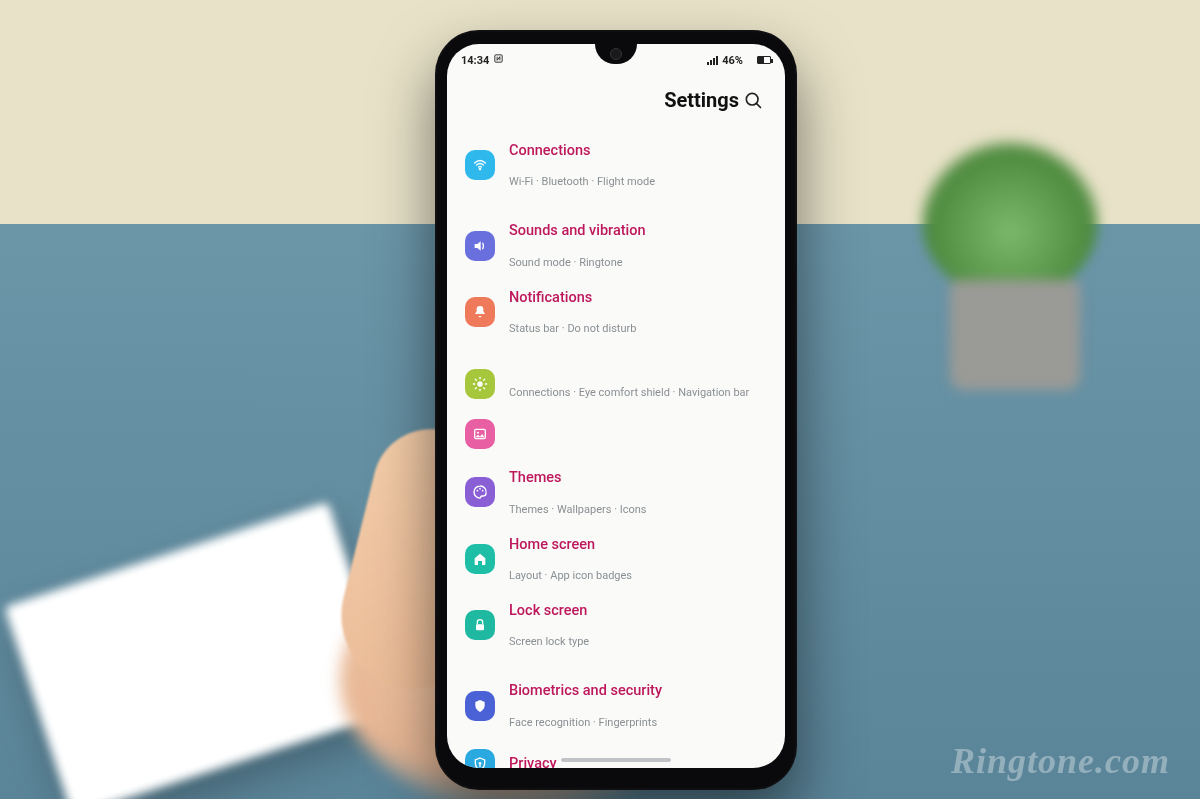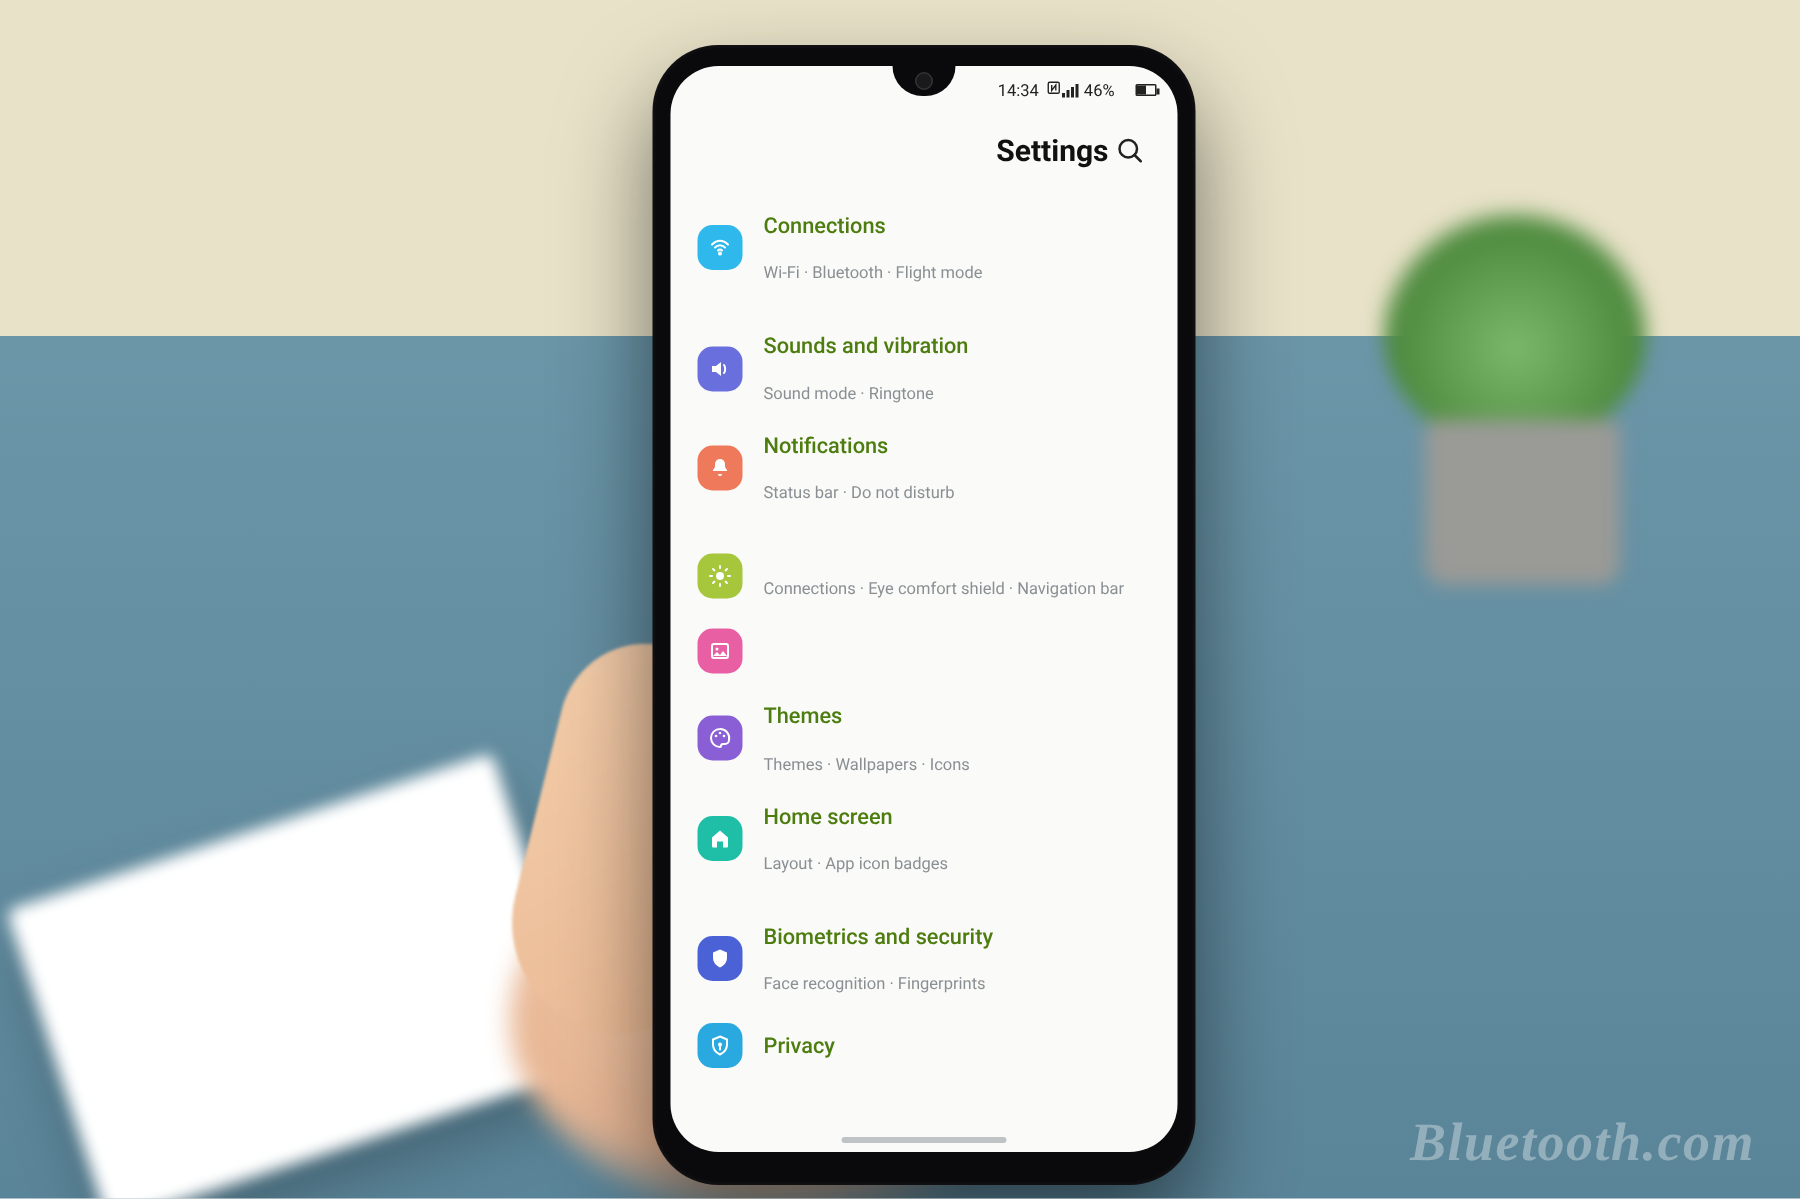--- a/index.html
+++ b/index.html
@@ -53,22 +53,22 @@
     width:42px; height:20px; background:#0a0a0c;
     border-radius:0 0 22px 22px; z-index:5;
   }
   .notch::after{
     content:""; position:absolute; top:4px; left:50%; transform:translateX(-50%);
     width:10px; height:10px; background:#1a1a1c; border-radius:50%; border:1px solid #333;
   }
 
   
   .statusbar {
-    height:28px; display:flex; align-items:center; justify-content:flex-end;
-    padding:4px 14px 0 14px; font-size:11px; color:#222; font-weight:400;
+    height:28px; display:flex; align-items:center; justify-content:space-between;
+    padding:4px 14px 0 14px; font-size:11px; color:#222; font-weight:700;
   }
   .status-left, .status-right { display:flex; align-items:center; gap:4px; }
   .sigbars { display:inline-flex; align-items:flex-end; gap:1px; }
   .sigbars i { width:2px; background:#222; display:inline-block; }
   .sigbars i:nth-child(1){height:3px} .sigbars i:nth-child(2){height:5px}
   .sigbars i:nth-child(3){height:7px} .sigbars i:nth-child(4){height:9px}
   .batt { display:inline-flex; align-items:center; gap:14px; }
   .batt-body { width:14px; height:8px; border:1px solid #222; border-radius:1px; position:relative; }
   .batt-body::after{content:"";position:absolute;right:-3px;top:2px;width:2px;height:4px;background:#222;}
   .batt-fill { position:absolute; left:0; top:0; bottom:0; width:46%; background:#222; }
@@ -86,21 +86,21 @@
   .group-gap { height:14px; }
   .row {
     display:flex; align-items:center; gap:14px;
     padding:10px 14px 10px 14px;
   }
   .icon-badge {
     width:30px; height:30px; border-radius:10px; flex:0 0 30px;
     display:flex; align-items:center; justify-content:center; color:#fff;
   }
   .icon-badge svg { width:16px; height:16px; }
-  .row-text .title { font-size:14.5px; color:#4d7c0f; font-weight:500; line-height:1.2; }
+  .row-text .title { font-size:14.5px; color:#be185d; font-weight:500; line-height:1.2; }
   .row-text .sub   { font-size:11px; color:#8a8f94; margin-top:16px; }
 
   .c-blue   { background:#2eb8ec; }
   .c-indigo { background:#6a6fde; }
   .c-coral  { background:#ef7a5b; }
   .c-lime   { background:#a6c63c; }
   .c-pink   { background:#e85fa4; }
   .c-violet { background:#8a5fd6; }
   .c-teal   { background:#1fbfa7; }
   .c-teal2  { background:#1fb9a1; }
@@ -251,20 +251,32 @@
           <div class="icon-badge c-teal">
             <svg viewBox="0 0 24 24" fill="white">
               <path d="M4 11l8-7 8 7v9a1 1 0 0 1-1 1h-4v-6h-6v6H5a1 1 0 0 1-1-1v-9z"></path>
             </svg>
           </div>
           <div class="row-text">
             <div class="title">Home screen</div>
             <div class="sub">Layout · App icon badges</div>
           </div>
         </div>
+        <div class="row">
+          <div class="icon-badge c-teal2">
+            <svg viewBox="0 0 24 24" fill="white">
+              <rect x="6" y="11" width="12" height="9" rx="2"></rect>
+              <path d="M8 11V8a4 4 0 0 1 8 0v3" fill="none" stroke="white" stroke-width="2"></path>
+            </svg>
+          </div>
+          <div class="row-text">
+            <div class="title">Lock screen</div>
+            <div class="sub">Screen lock type</div>
+          </div>
+        </div>
         <div class="group-gap"></div>
         <div class="row">
           <div class="icon-badge c-navy">
             <svg viewBox="0 0 24 24" fill="white">
               <path d="M12 3l7 3v5c0 5-3 8-7 10-4-2-7-5-7-10V6l7-3z"></path>
             </svg>
           </div>
           <div class="row-text">
             <div class="title">Biometrics and security</div>
             <div class="sub">Face recognition · Fingerprints</div>
@@ -281,13 +293,13 @@
           <div class="row-text">
             <div class="title">Privacy</div>
           </div>
         </div>
       </div>
 
     <div class="gesture-bar"></div>
   </div>
 </div>
 
-<div class="watermark">Bluetooth.com</div>
+<div class="watermark">Ringtone.com</div>
 
 </body></html>

